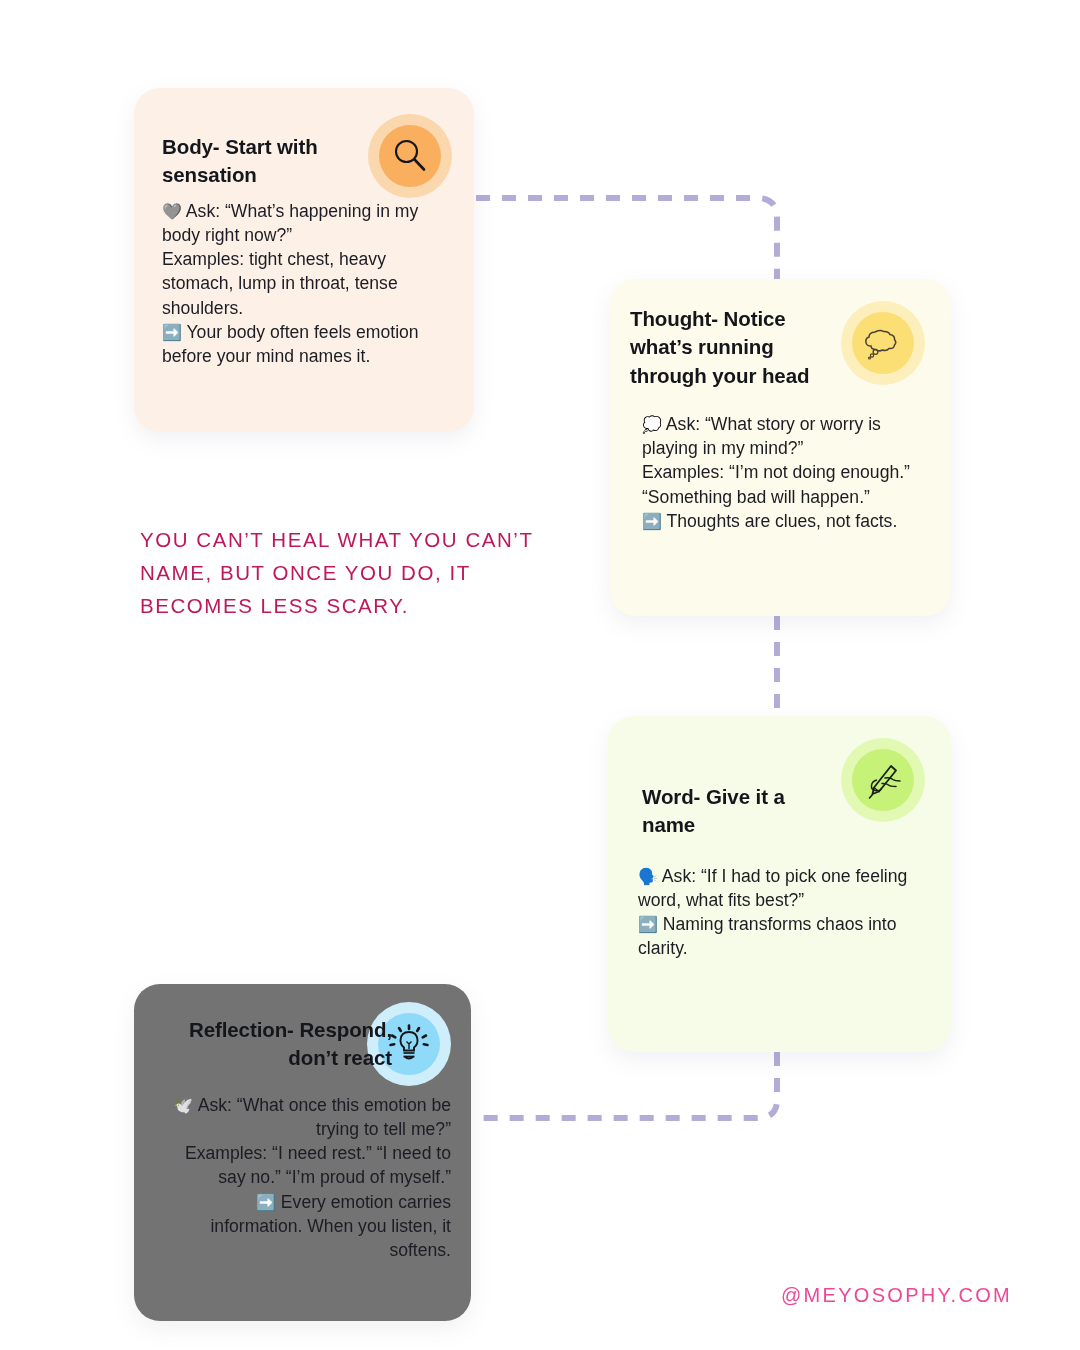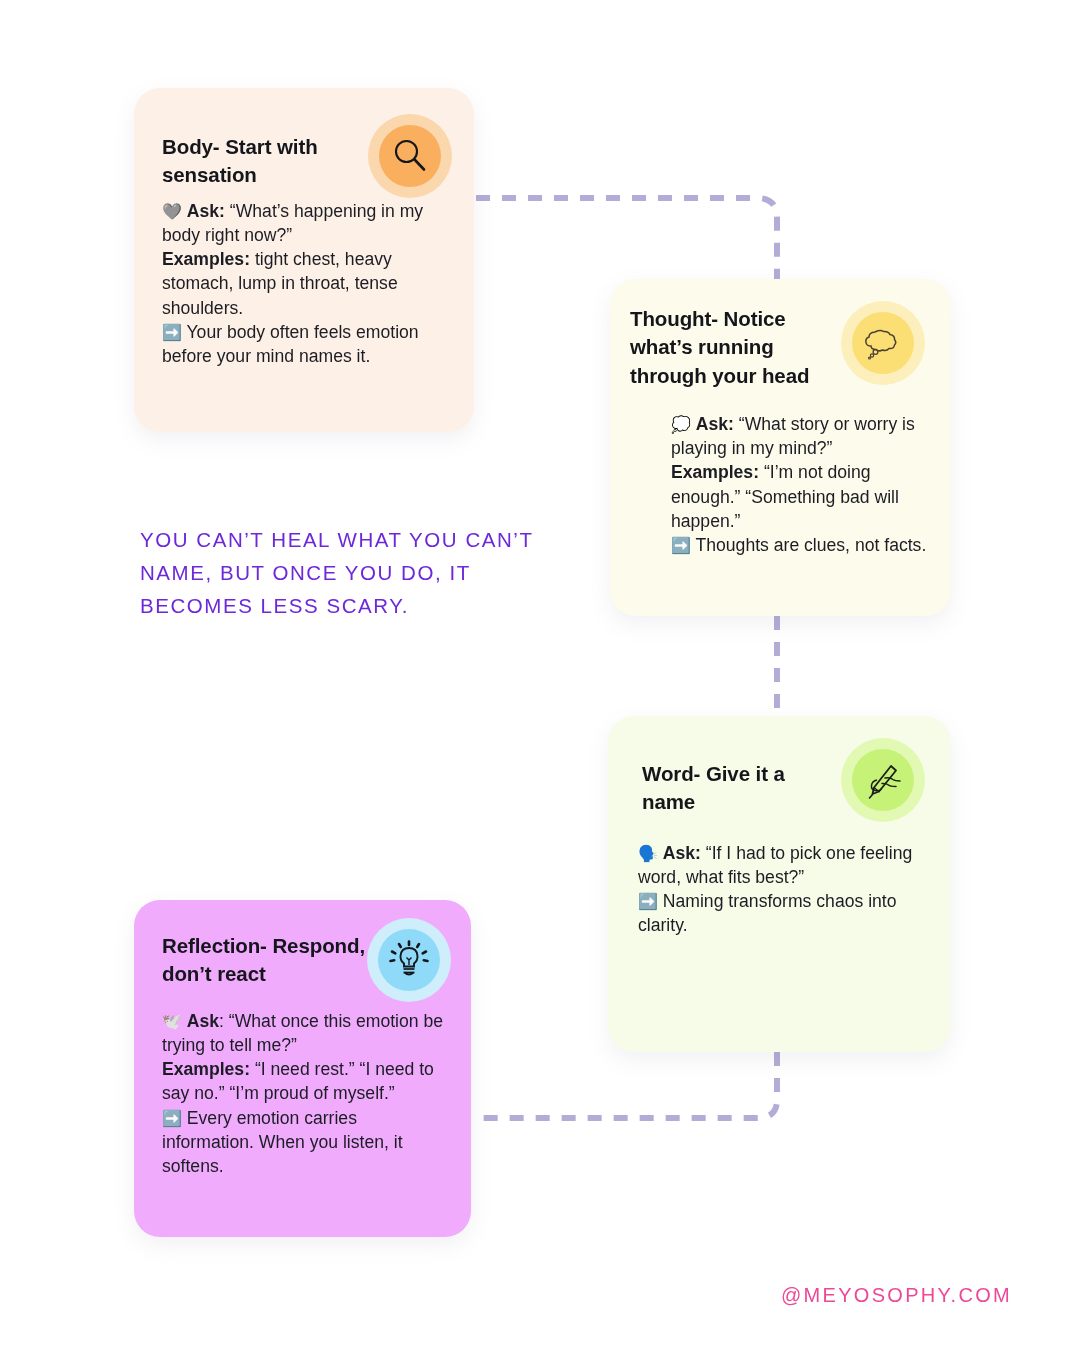--- a/index.html
+++ b/index.html
@@ -51,21 +51,21 @@
 
   .card-body {
     font-size: 17.6px;
     line-height: 1.38;
     color: #1C1D24;
     margin: 0;
     position: relative;
     z-index: 2;
   }
   .card-body b {
-    font-weight: bold;
+    font-weight: normal;
   }
   .emoji {
     font-family: "DejaVu Sans", sans-serif;
     font-size: 16px;
   }
 
   
   .icon-badge {
     position: absolute;
     width: 84px;
@@ -110,46 +110,47 @@
 
   
   #card-thought-notice {
     left: 610px;
     top: 279px;
     width: 341px;
     height: 337px;
     background: #FDFBEB;
   }
   #card-thought-notice .card-title { padding: 26px 0 0 20px; width: 190px; }
-  #card-thought-notice .card-body { padding: 22px 22px 0 32px; margin-left: 29px; }
+  #card-thought-notice .card-body { padding: 22px 22px 0 32px; }
   #card-thought-notice .icon-badge { right: 26px; top: 22px; }
   #card-thought-notice .icon-halo-outer { background: #FCEFBC; }
   #card-thought-notice .icon-halo-inner { background: #FBDE74; }
 
   
   #card-word-name {
     left: 608px;
     top: 716px;
     width: 343px;
     height: 336px;
     background: #F7FCE8;
   }
-  #card-word-name .card-title { padding: 44px 0 0 34px; width: 190px; }
+  #card-word-name .card-title { padding: 44px 0 0 34px; width: 190px; margin-top: 23px; }
   #card-word-name .card-body { padding: 24px 36px 0 30px; }
   #card-word-name .icon-badge { right: 26px; top: 22px; }
   #card-word-name .icon-halo-outer { background: #E2F9B4; }
   #card-word-name .icon-halo-inner { background: #C6F278; }
 
   
   #card-reflection-respond {
     left: 134px;
-    top: 900px;
+    top: 984px;
     width: 337px;
     height: 337px;
-    background: #f0abfc;
+    background: #737373;
+    text-align: right;
   }
   #card-reflection-respond .card-title { padding: 32px 0 0 28px; width: 230px; }
   #card-reflection-respond .card-body { padding: 20px 20px 0 28px; }
   #card-reflection-respond .icon-badge { right: 20px; top: 18px; }
   #card-reflection-respond .icon-halo-outer { background: #CFEEFB; }
   #card-reflection-respond .icon-halo-inner { background: #8FDAF8; }
 
   
   #headline-block {
     position: absolute;
@@ -164,21 +165,21 @@
     line-height: 0.98;
     letter-spacing: -1.2px;
     color: #3A22DE;
     margin: 0;
   }
   #main-subtitle {
     margin: 18px 0 0 0;
     font-size: 20.5px;
     line-height: 1.62;
     letter-spacing: 1.55px;
-    color: #6d28d9;
+    color: #be185d;
     text-transform: uppercase;
   }
 
   
   #footer-handle {
     position: absolute;
     right: 68px;
     top: 1284px;
     font-size: 20px;
     letter-spacing: 2.3px;

